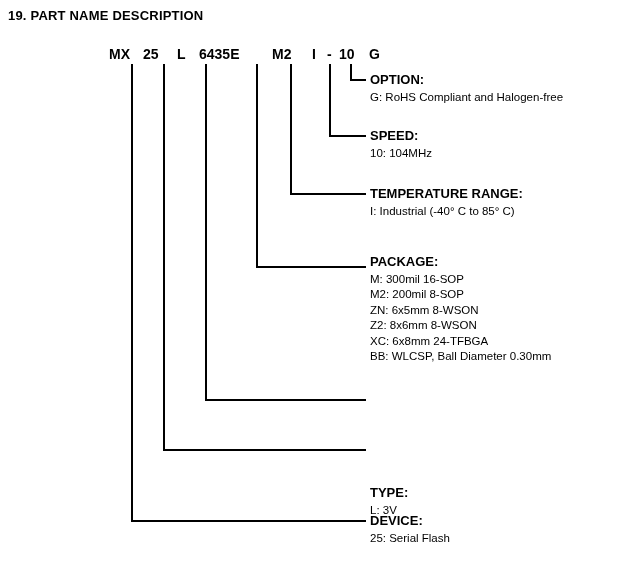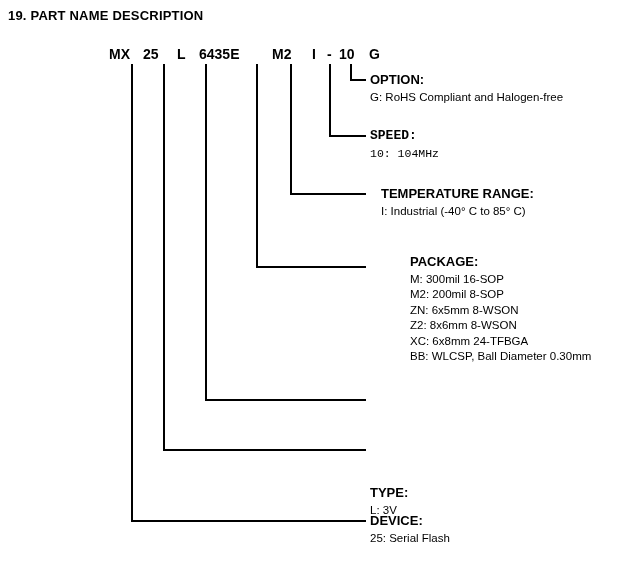--- a/index.html
+++ b/index.html
@@ -92,35 +92,35 @@
 
   <div class="vline" style="left:350px; top:64px; height:16px;"></div>
   <div class="hline" style="left:350px; top:79px; width:16px;"></div>
   <div class="desc" style="left:370px; top:72px;">
     <span class="dhead">OPTION:</span>
     <span class="dline">G: RoHS Compliant and Halogen-free</span>
   </div>
 
   <div class="vline" style="left:329px; top:64px; height:72px;"></div>
   <div class="hline" style="left:329px; top:135px; width:37px;"></div>
-  <div class="desc" style="left:370px; top:128px;font-family:Liberation Mono, monospace;">
+  <div class="desc" style="left:370px; top:128px;">
     <span class="dhead">SPEED:</span>
     <span class="dline">10: 104MHz</span>
   </div>
 
   <div class="vline" style="left:290px; top:64px; height:130px;"></div>
   <div class="hline" style="left:290px; top:193px; width:76px;"></div>
-  <div class="desc" style="left:381px; top:186px;">
+  <div class="desc" style="left:370px; top:186px;">
     <span class="dhead">TEMPERATURE RANGE:</span>
     <span class="dline">I: Industrial (-40° C to 85° C)</span>
   </div>
 
   <div class="vline" style="left:256px; top:64px; height:203px;"></div>
   <div class="hline" style="left:256px; top:266px; width:110px;"></div>
-  <div class="desc" style="left:370px; top:254px;margin-left:40px;">
+  <div class="desc" style="left:370px; top:254px;">
     <span class="dhead">PACKAGE:</span>
     <span class="dline">M: 300mil 16-SOP</span>
     <span class="dline">M2: 200mil 8-SOP</span>
     <span class="dline">ZN: 6x5mm 8-WSON</span>
     <span class="dline">Z2: 8x6mm 8-WSON</span>
     <span class="dline">XC: 6x8mm 24-TFBGA</span>
     <span class="dline">BB: WLCSP, Ball Diameter 0.30mm</span>
   </div>
 
   <div class="vline" style="left:205px; top:64px; height:336px;"></div>

